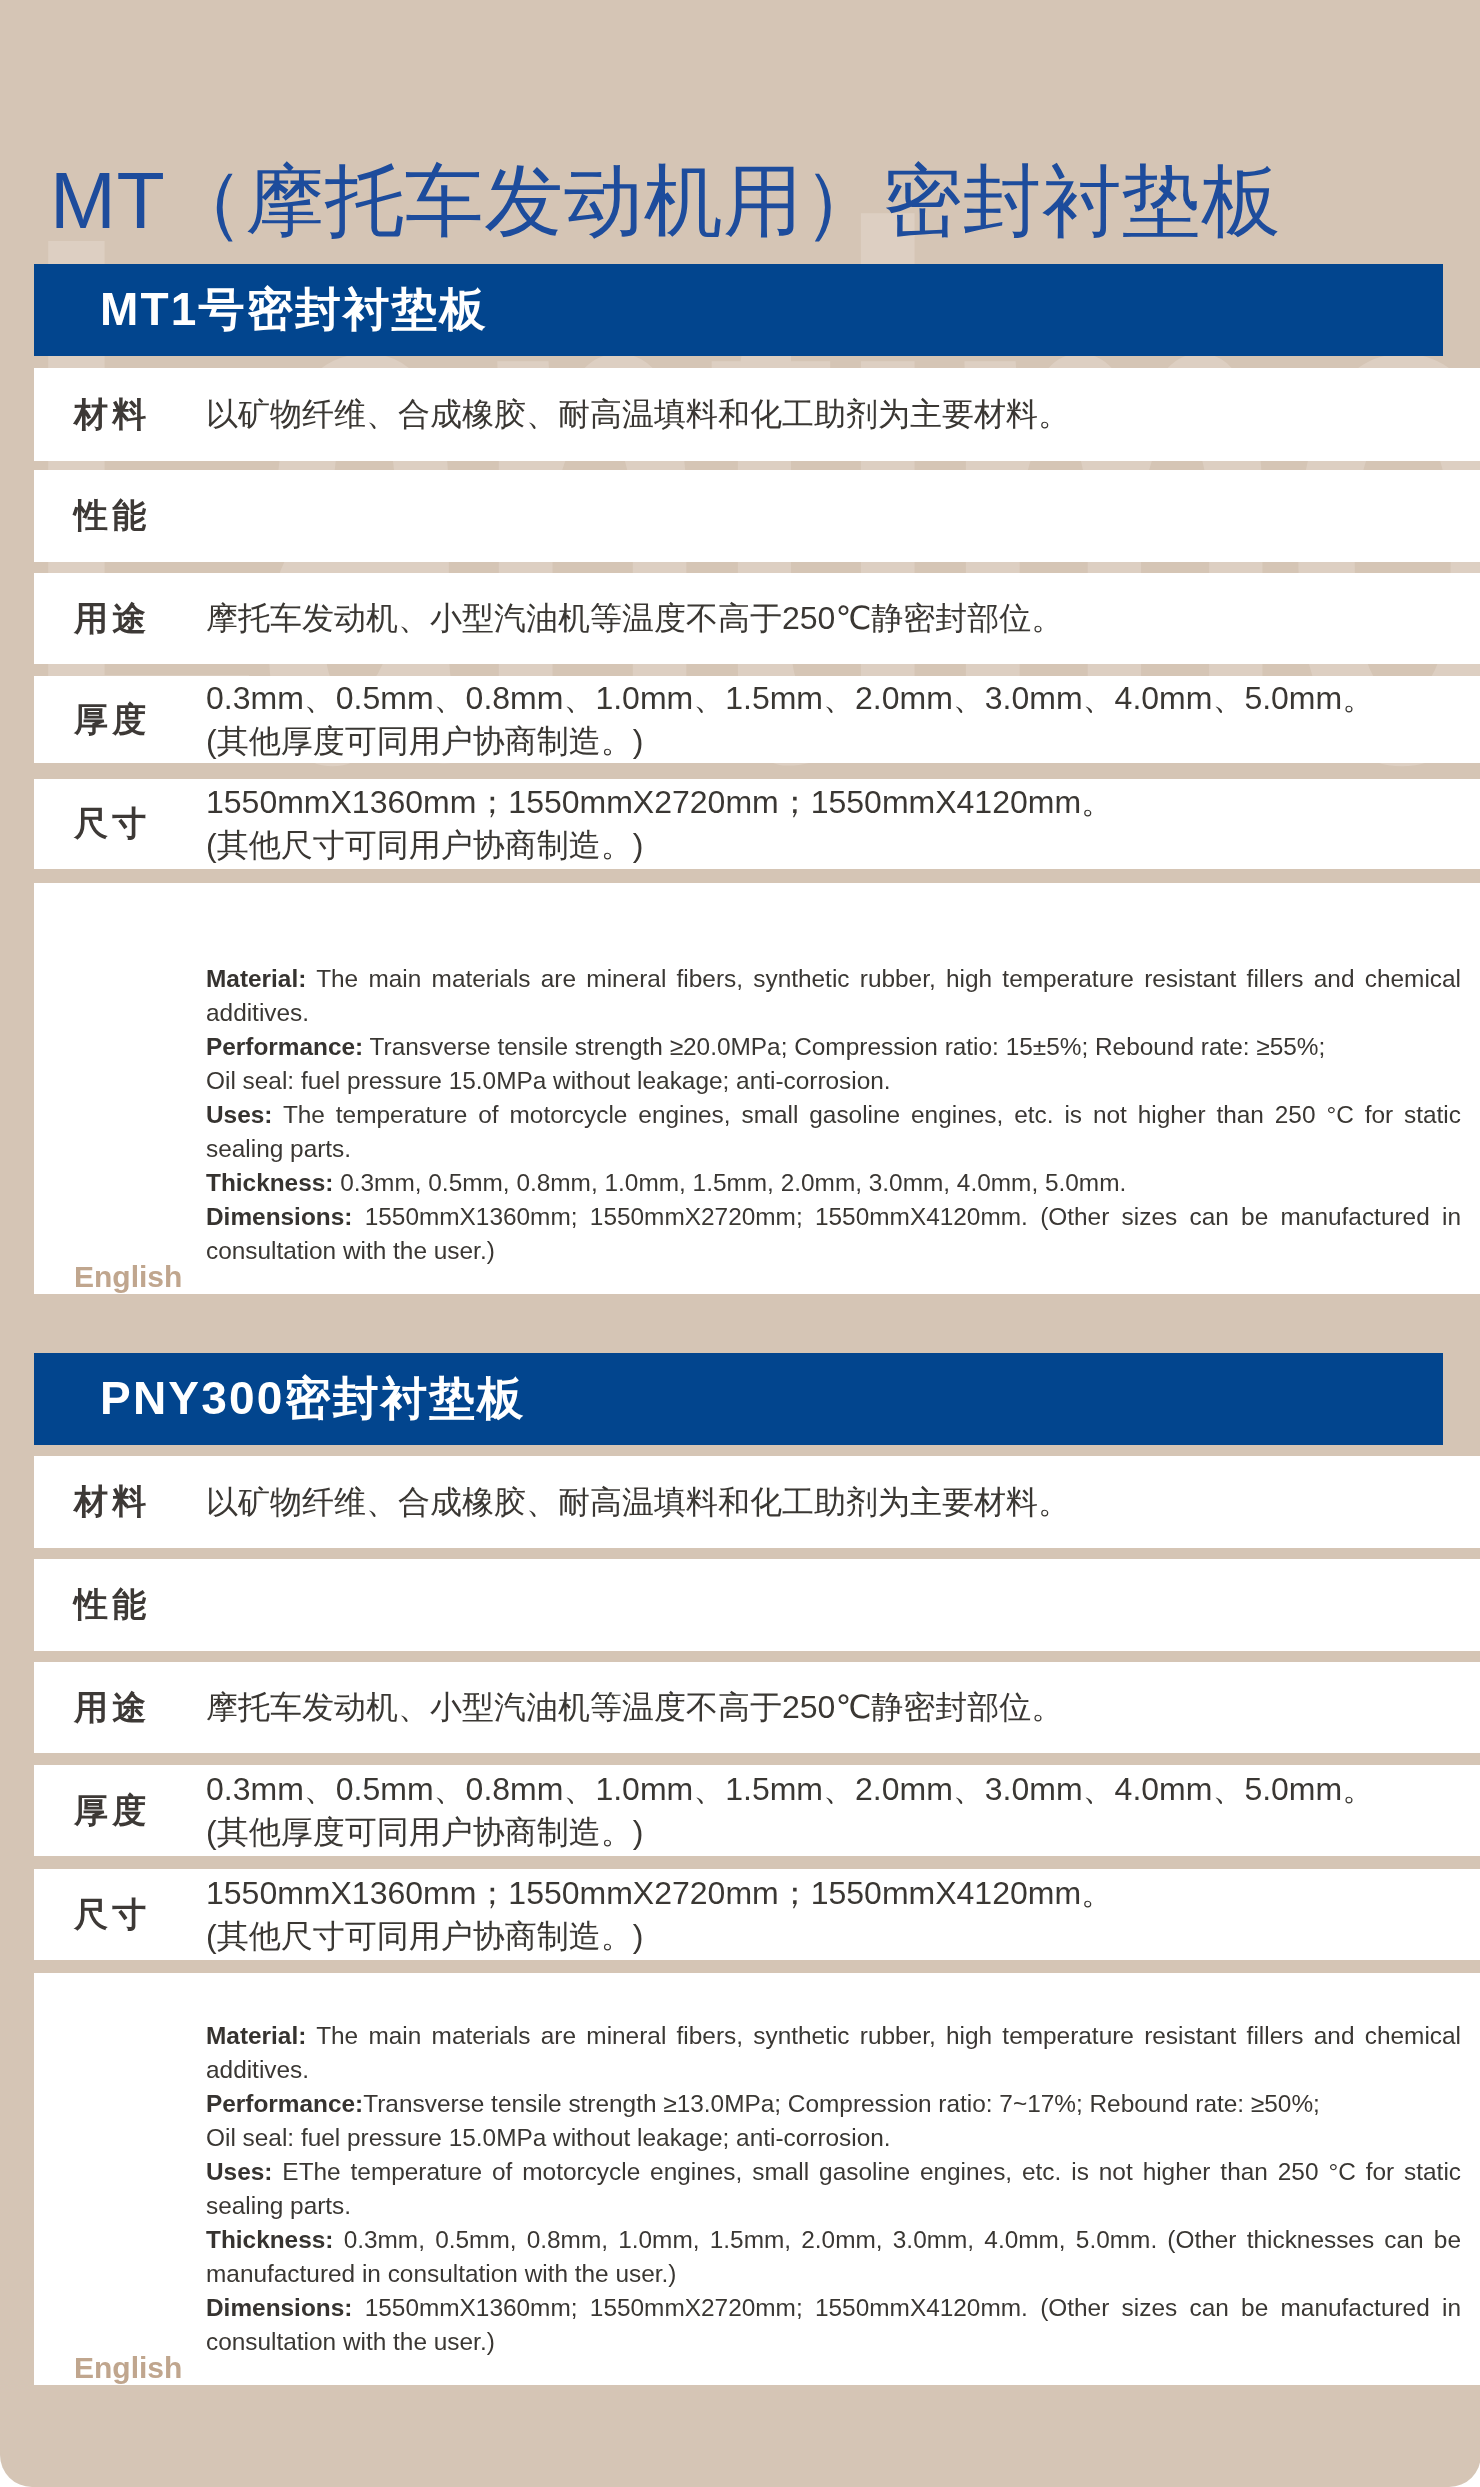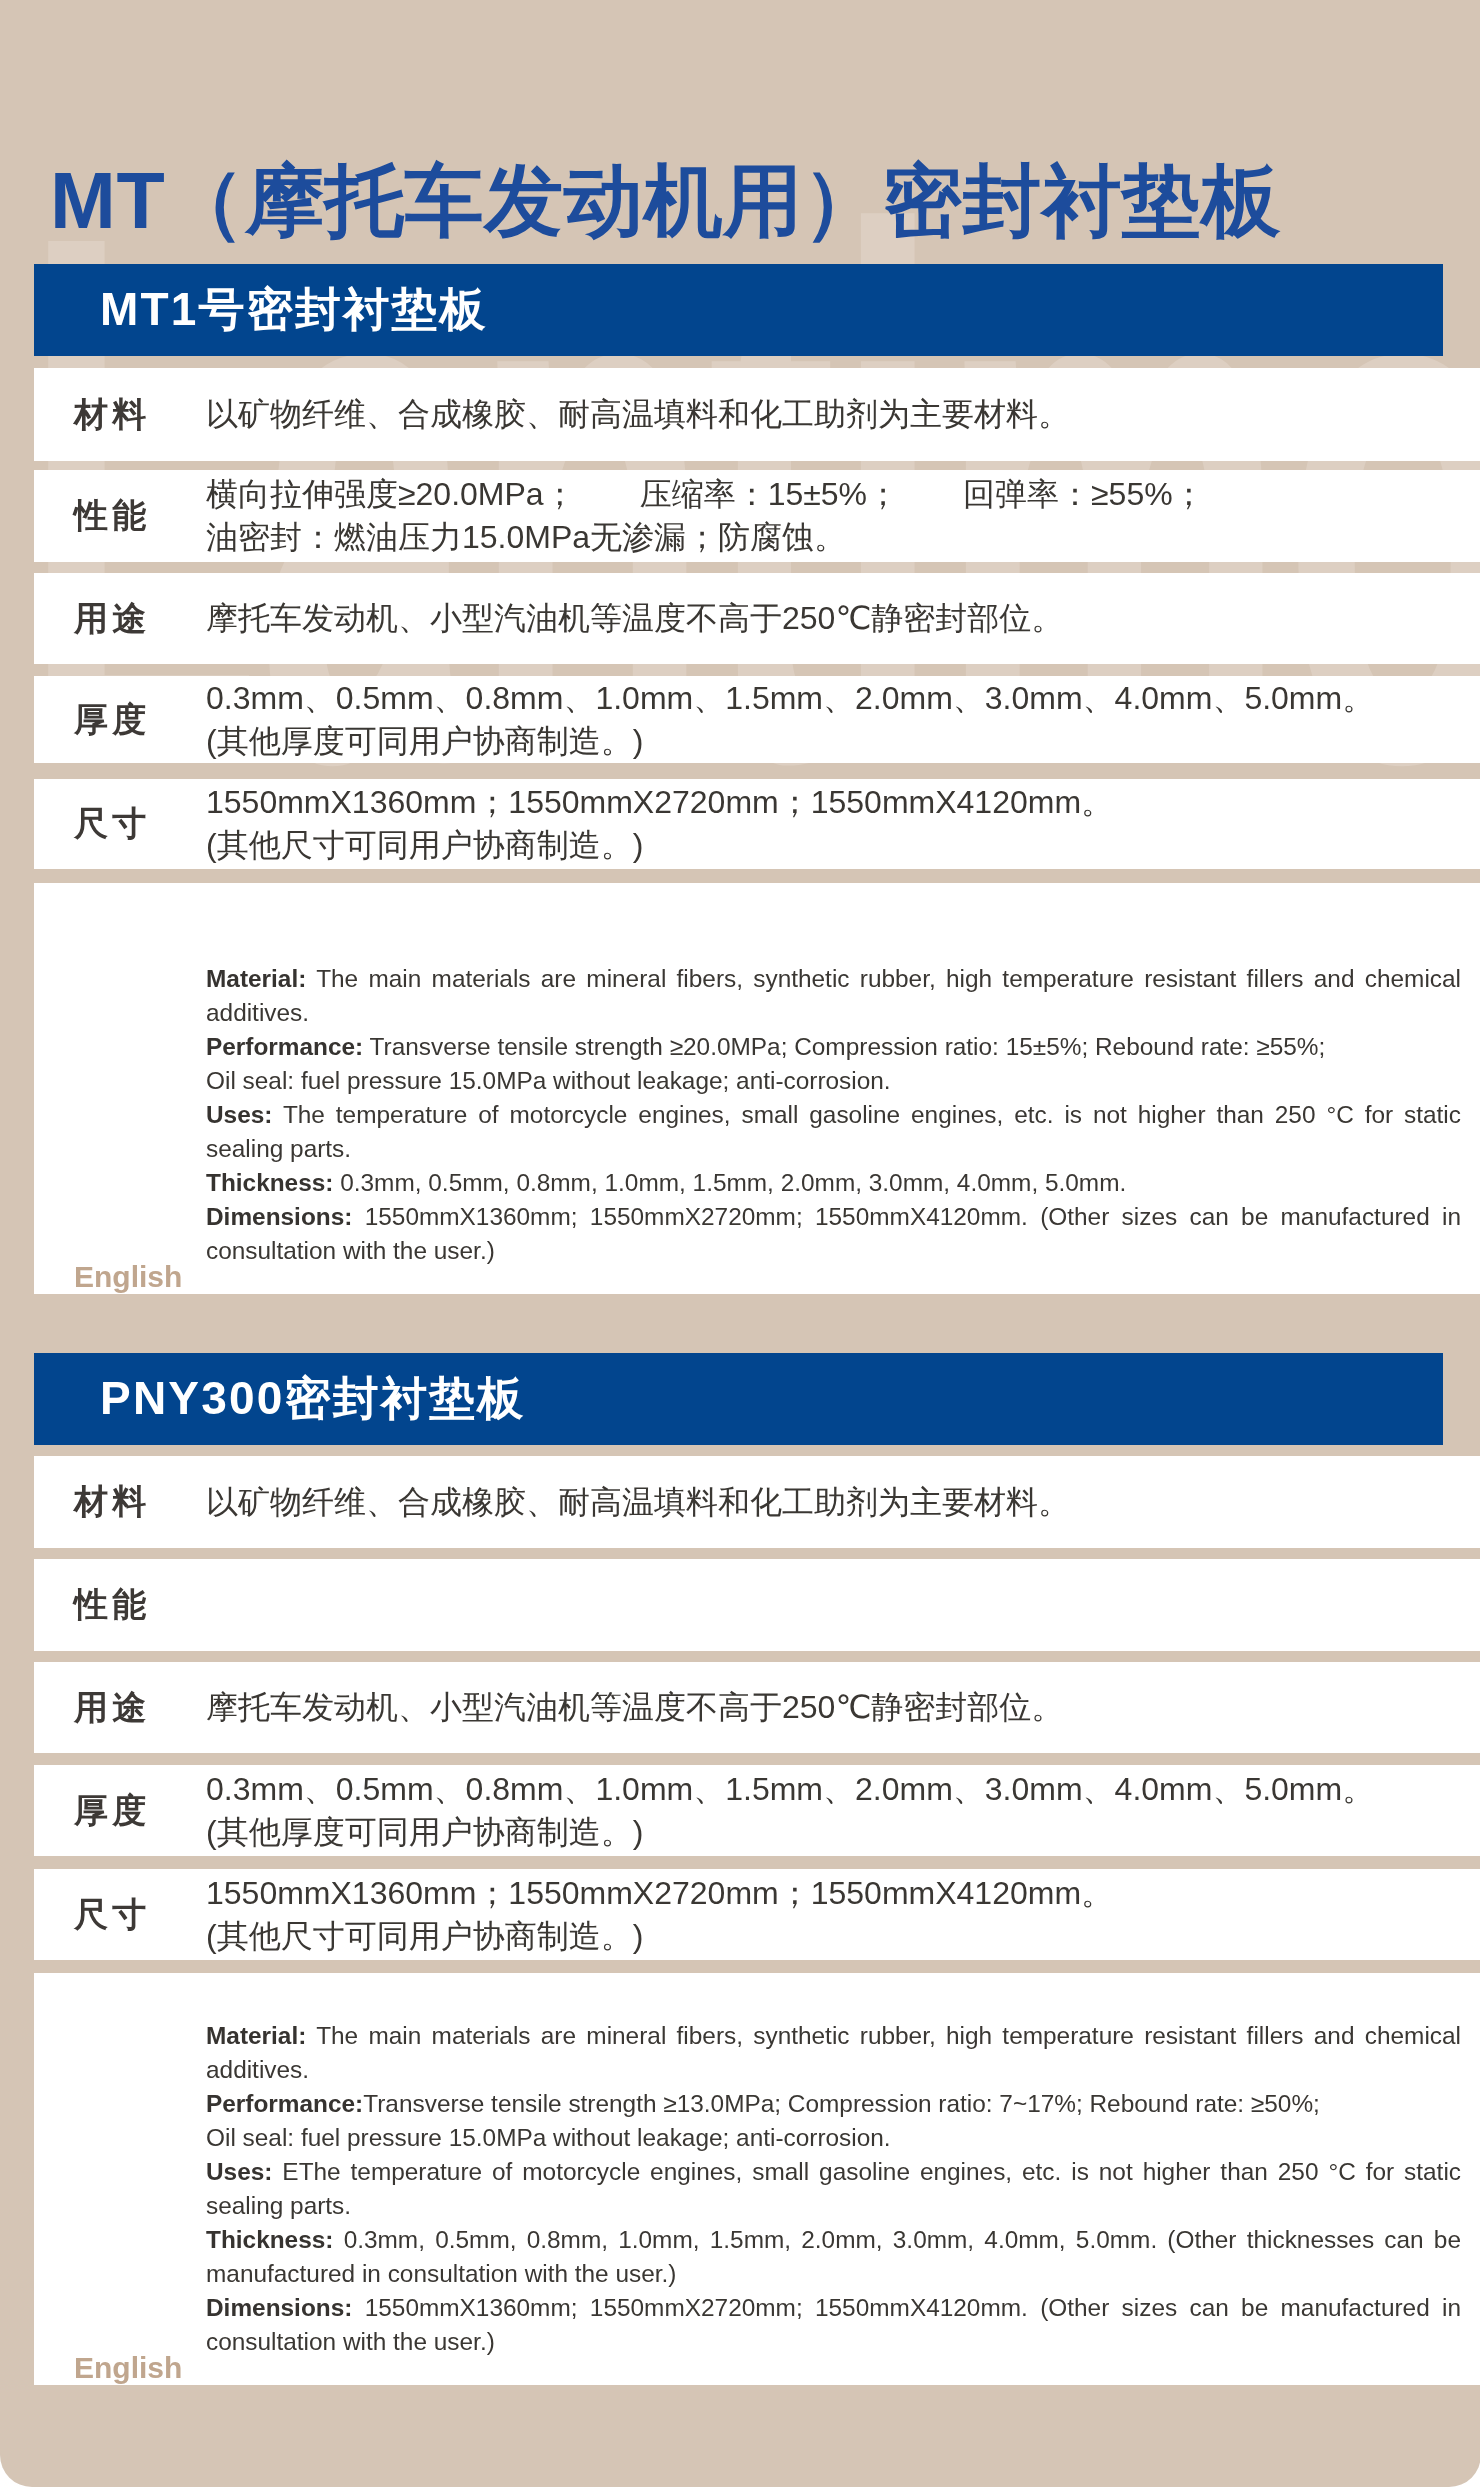--- a/index.html
+++ b/index.html
@@ -26,21 +26,21 @@
     transform:scaleX(0.52);
     transform-origin:left top;
     white-space:nowrap;
     user-select:none;
   }
   .title{
     position:absolute;
     left:50px;top:149px;
     margin:0;
     font-size:79px;
-    font-weight:700;
+    font-weight:400;
     letter-spacing:0.7px;
     color:#1d4c9c;
     white-space:nowrap;
   }
   .band{
     position:absolute;
     left:34px;width:1409px;height:92px;
     background:#02458e;
     display:flex;align-items:center;
     padding-left:38px;box-sizing:border-box;
@@ -108,24 +108,20 @@
 
   <div class="row" style="top:368px;height:93px">
     <div class="row-label">材料</div>
     <div class="row-content">
         <div class="line">以矿物纤维、合成橡胶、耐高温填料和化工助剂为主要材料。</div>
       </div>
   </div>
 
   <div class="row" style="top:470px;height:92px">
     <div class="row-label">性能</div>
-    <div class="row-content">
-        <div class="line">横向拉伸强度≥20.0MPa；　　压缩率：15±5%；　　回弹率：≥55%；</div>
-        <div class="line">油密封：燃油压力15.0MPa无渗漏；防腐蚀。</div>
-      </div>
   </div>
 
   <div class="row" style="top:573px;height:91px">
     <div class="row-label">用途</div>
     <div class="row-content">
         <div class="line">摩托车发动机、小型汽油机等温度不高于250℃静密封部位。</div>
       </div>
   </div>
 
   <div class="row" style="top:676px;height:87px">

